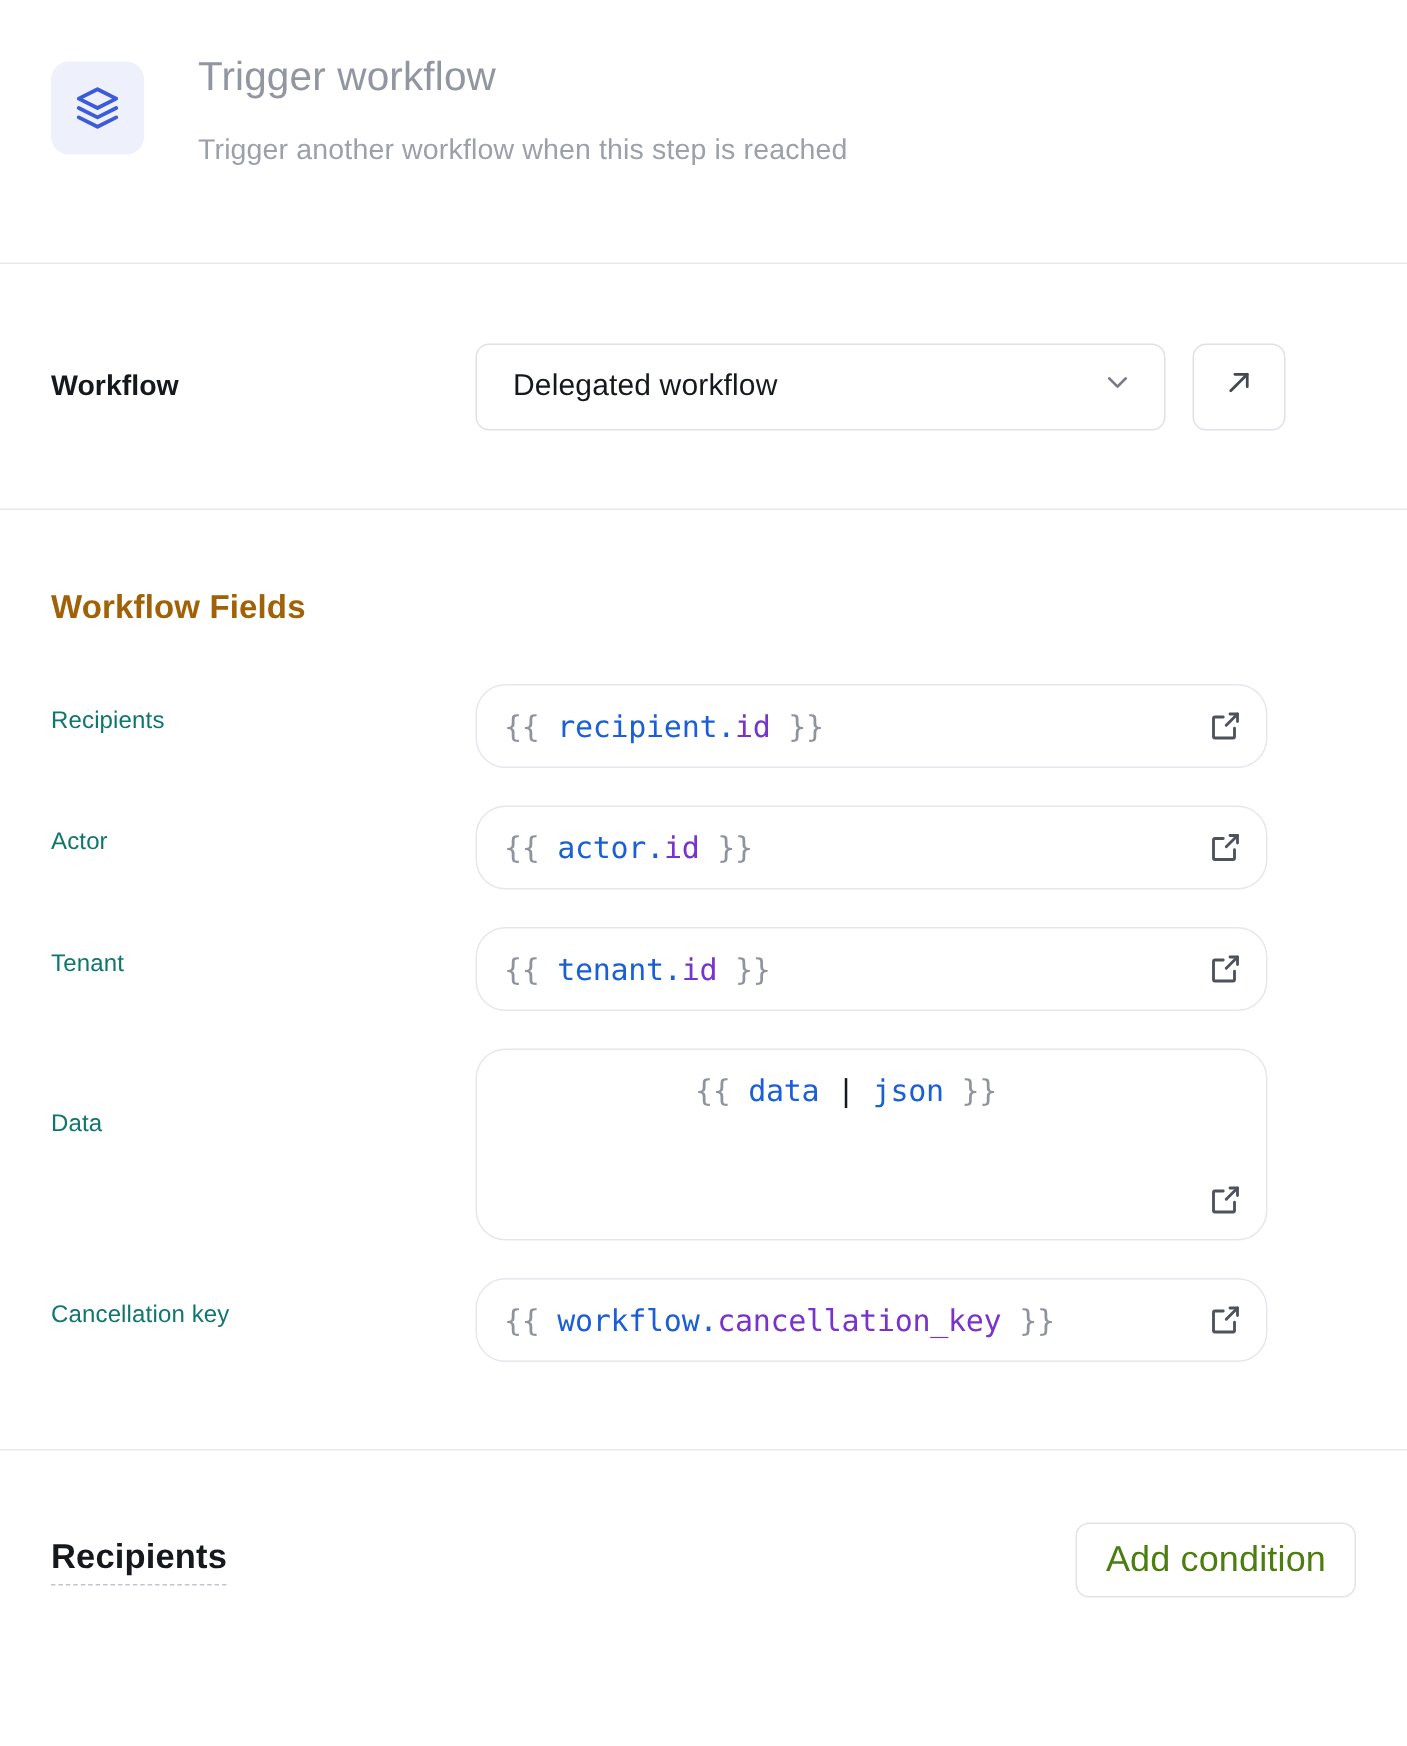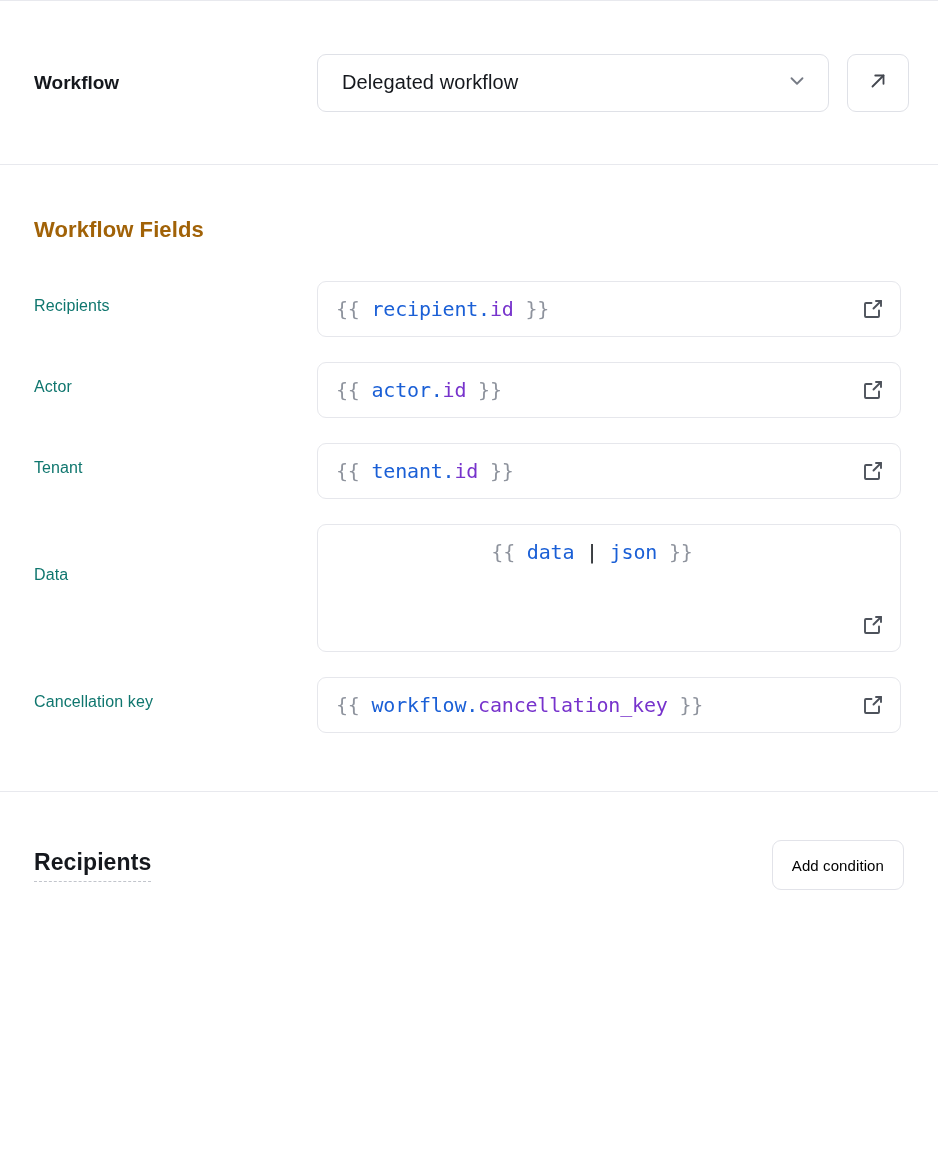--- a/index.html
+++ b/index.html
@@ -85,21 +85,21 @@
     flex: 0 0 auto;
   }
 
   .select-wrap {
     display: flex;
     align-items: center;
     gap: 18px;
   }
 
   .select-box {
-    width: 512px;
+    width: 460px;
     height: 58px;
     border: 1px solid #dfe1e7;
     border-radius: 9px;
     background: #ffffff;
     display: flex;
     align-items: center;
     justify-content: space-between;
     padding: 0 20px 0 24px;
   }
 
@@ -147,23 +147,23 @@
     flex: 0 0 auto;
     font-size: 16px;
     color: #0f766e;
     padding-top: 16px;
     letter-spacing: .1px;
   }
   .field-label.tall { padding-top: 42px; }
 
   .field-input {
     position: relative;
-    width: 584px;
+    width: 528px;
     border: 1px solid #e6e7ec;
-    border-radius: 9px;
+    border-radius: 20px;
     background: #ffffff;
     min-height: 54px;
     padding: 13px 52px 13px 18px;
   }
   .field-input.multiline { min-height: 128px; text-align: center; }
 
   .code {
     font-family: "DejaVu Sans Mono", "Liberation Mono", monospace;
     font-size: 20px;
     line-height: 28px;
@@ -208,32 +208,45 @@
     display: inline-block;
   }
 
   .add-condition-btn {
     border: 1px solid #e2e3e9;
     border-radius: 9px;
     background: #ffffff;
     height: 50px;
     padding: 0 19px;
     font-family: "Liberation Sans", sans-serif;
-    font-size: 15px;
-    color: #000000;
+    font-size: 24px;
+    color: #4d7c0f;
     display: flex;
     align-items: center;
     letter-spacing: .1px;
   }
 </style>
 </head>
 <body>
 
 <div class="panel">
 
+  <div class="header">
+    <div class="header-icon-box">
+      <svg width="30" height="30" viewBox="0 0 24 24" fill="none" stroke="#3b5bdb" stroke-width="2" stroke-linecap="round" stroke-linejoin="round">
+        <polygon points="12 2 2 7 12 12 22 7 12 2"></polygon>
+        <polyline points="2 17 12 22 22 17"></polyline>
+        <polyline points="2 12 12 17 22 12"></polyline>
+      </svg>
+    </div>
+    <div class="header-text">
+      <div class="header-title">Trigger workflow</div>
+      <div class="header-subtitle">Trigger another workflow when this step is reached</div>
+    </div>
+  </div>
 
   <div class="divider"></div>
 
   <div class="section-workflow">
     <div class="row-label">Workflow</div>
 
     <div class="select-wrap">
       <div class="select-box">
         <span class="select-value">Delegated workflow</span>
         <span class="chevron">

